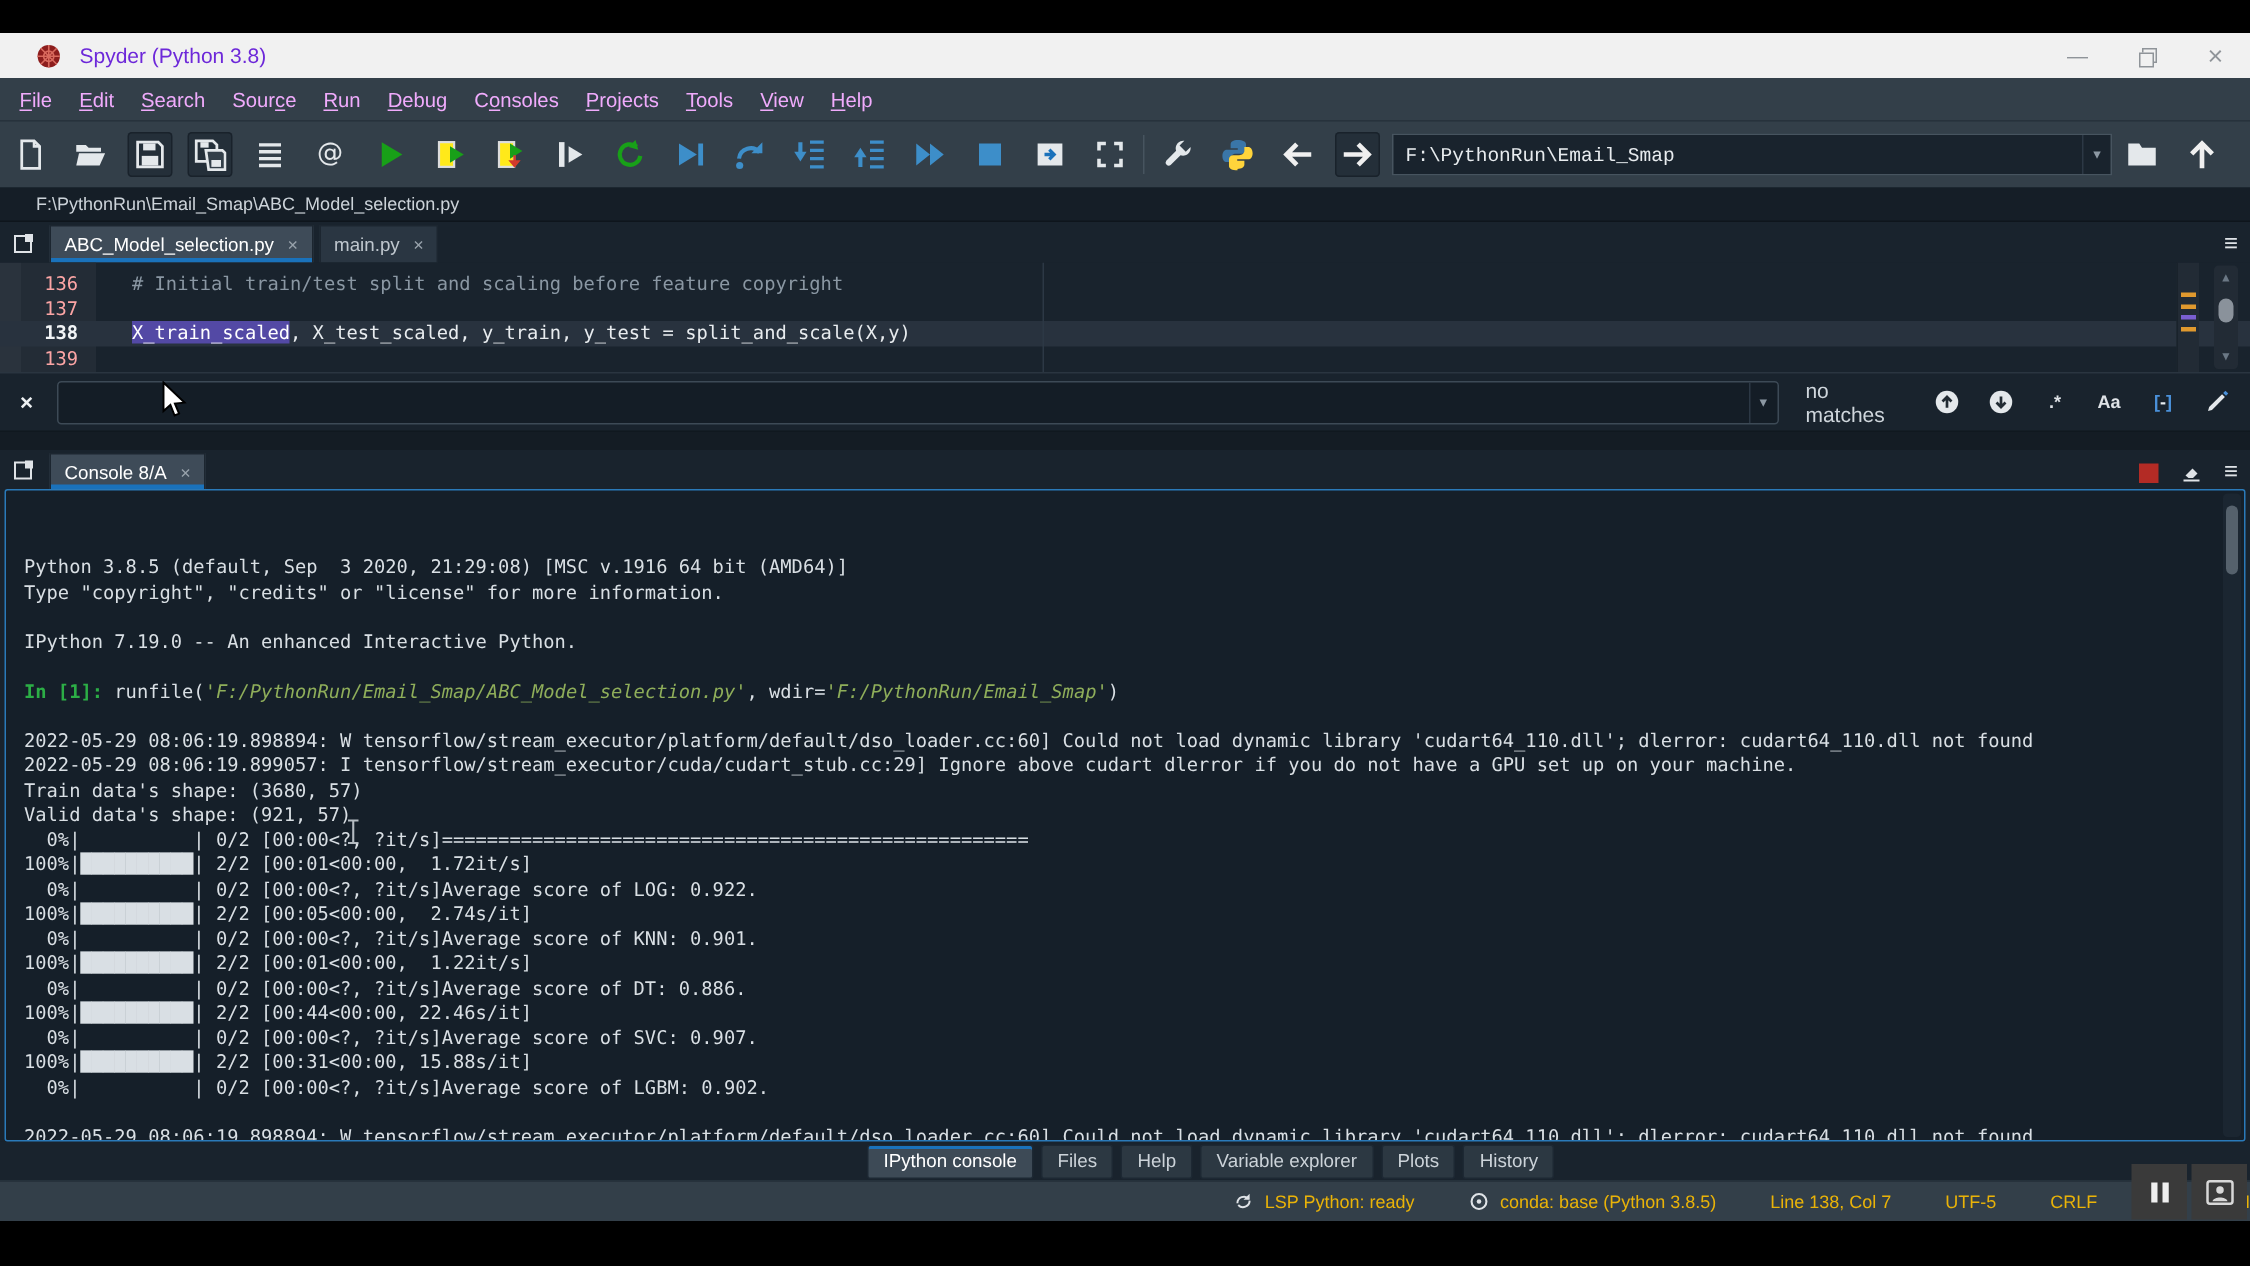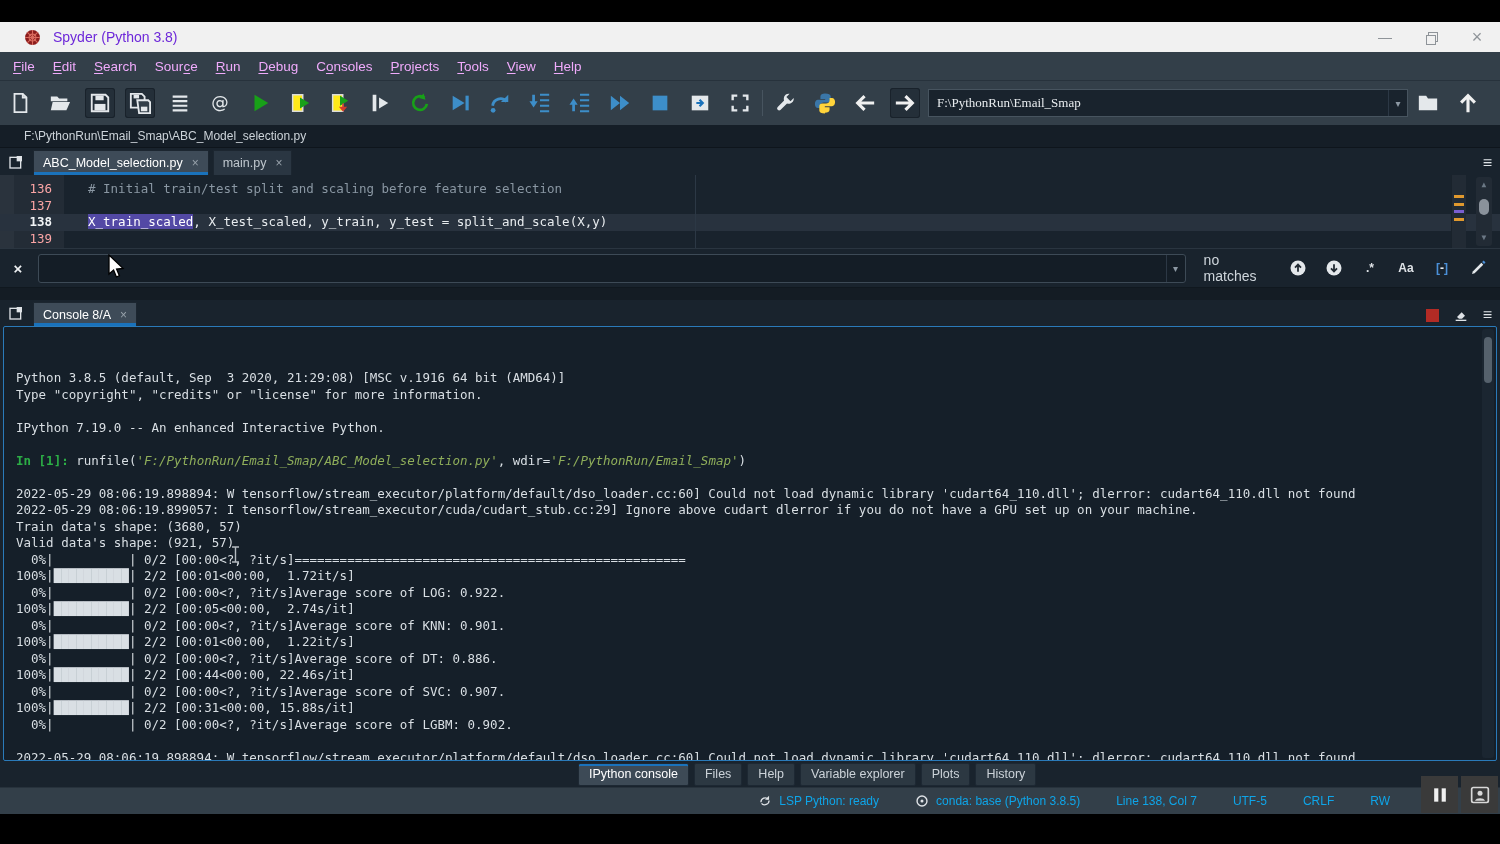--- a/index.html
+++ b/index.html
@@ -28,21 +28,21 @@
   
   .toolbar{height:44px;background:#333f49;display:flex;align-items:center;padding:0 5px;}
   .tb-group{display:flex;align-items:center;gap:10px;}
   .tbtn{width:30px;height:30px;display:flex;align-items:center;justify-content:center;border-radius:3px;flex:none;}
   .tbtn .ic, .tbtn .ic svg{width:22px;height:22px;display:block;}
   .tbtn.pressed{background:#242f39;box-shadow:inset 0 0 0 1px #19222b;}
   .tsep{width:1px;height:26px;background:#47545f;margin:0 7px;}
   .path-combo{width:478px;height:26px;background:#19232d;border:1px solid #47545f;
               display:flex;align-items:center;margin:0 5px 0 8px;}
   .path-combo input{flex:1;background:transparent;border:none;outline:none;color:#e8ecef;
-                    font-size:13px;padding:0 8px;font-family:Liberation Serif, serif;}
+                    font-size:13px;padding:0 8px;font-family:Liberation Mono, monospace;}
   .combo-caret{width:18px;height:100%;display:flex;align-items:center;justify-content:center;
                color:#8c98a3;font-size:10px;border-left:1px solid #2c3845;}
 
   
   .breadcrumb{height:22px;background:#151e27;color:#ccd3d9;font-size:12px;display:flex;
               align-items:center;padding-left:24px;border-bottom:1px solid #0e151c;}
 
   
   .edtabs{height:27px;background:#19232d;display:flex;align-items:flex-end;padding-left:3px;position:relative;}
   .browse-btn{width:26px;height:22px;display:flex;align-items:center;justify-content:center;margin:0 4px 2px 0;}
@@ -110,21 +110,21 @@
   .con-thumb{position:absolute;left:2px;top:8px;width:8px;height:46px;background:#55616c;border-radius:4px;}
 
   
   .pane-tabbar{height:26px;background:#19232d;display:flex;align-items:center;gap:5px;padding-left:578px;}
   .btab{height:21px;padding:0 10px;background:#2c3842;color:#ccd3d9;font-size:12.5px;display:flex;
         align-items:center;border:1px solid #1d2833;border-radius:2px;}
   .btab.active{background:#3d4a56;color:#fff;box-shadow:inset 0 2px 0 #1a72bb;}
 
   
   .statusbar{height:26px;background:#333f49;display:flex;align-items:center;justify-content:flex-end;
-             gap:36px;padding-right:64px;color:#0ea5e9;font-size:12px;border-top:1px solid #27323c;}
+             gap:36px;color:#eab308;font-size:12px;border-top:1px solid #27323c;}
   .status-item{display:flex;align-items:center;gap:7px;}
   .status-item .ic, .status-item .ic svg{width:14px;height:14px;display:block;}
 
   
   .rec-overlay{position:absolute;left:1421px;top:776px;display:flex;gap:3px;z-index:40;}
   .rec-cell{width:37px;height:37px;background:#3a3a3a;display:flex;align-items:center;justify-content:center;}
   .rec-cell svg{width:20px;height:20px;display:block;}
 
   
   .mouse-cursor{position:absolute;left:106px;top:254px;width:19px;height:27px;z-index:50;}
@@ -400,21 +400,21 @@
       </div>
       <span class="tabbar-menu">≡</span>
     </div>
 
     <div class="editor">
       <div class="ed-strip"></div>
       <div class="ed-gutterbg"></div>
       <div class="ed-lines">
           <div class="ed-line">
             <span class="ed-num">136</span>
-            <span class="ed-code"><span class="seg-comment"># Initial train/test split and scaling before feature selection</span></span>
+            <span class="ed-code"><span class="seg-comment"># Initial train/test split and scaling before feature copyright</span></span>
           </div>
           <div class="ed-line">
             <span class="ed-num">137</span>
             <span class="ed-code">&nbsp;</span>
           </div>
           <div class="ed-line current">
             <span class="ed-num">138</span>
             <span class="ed-code"><span class="seg-selected">X_train_scaled</span><span class="seg-code">, X_test_scaled, y_train, y_test = split_and_scale(X,y)</span></span>
           </div>
           <div class="ed-line">

